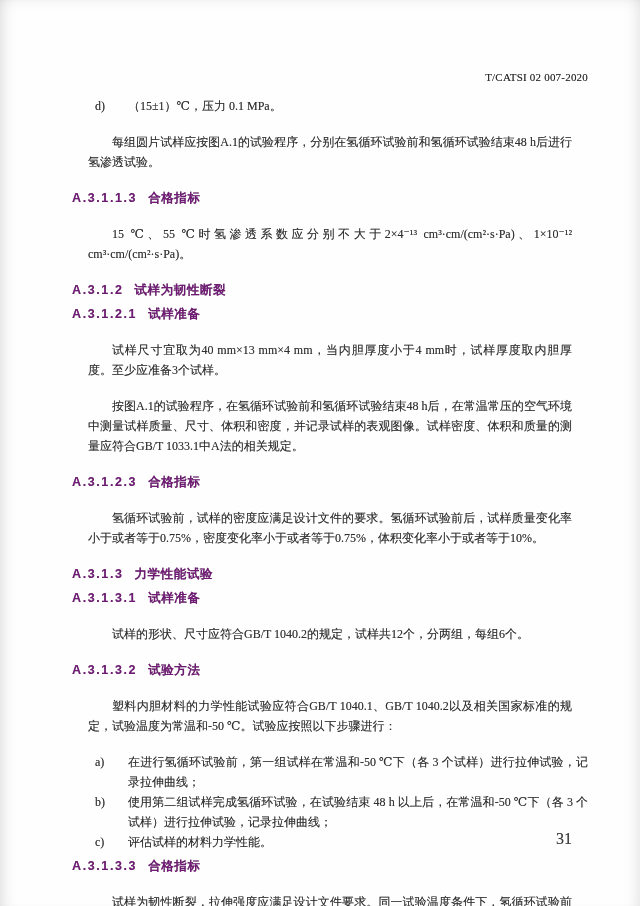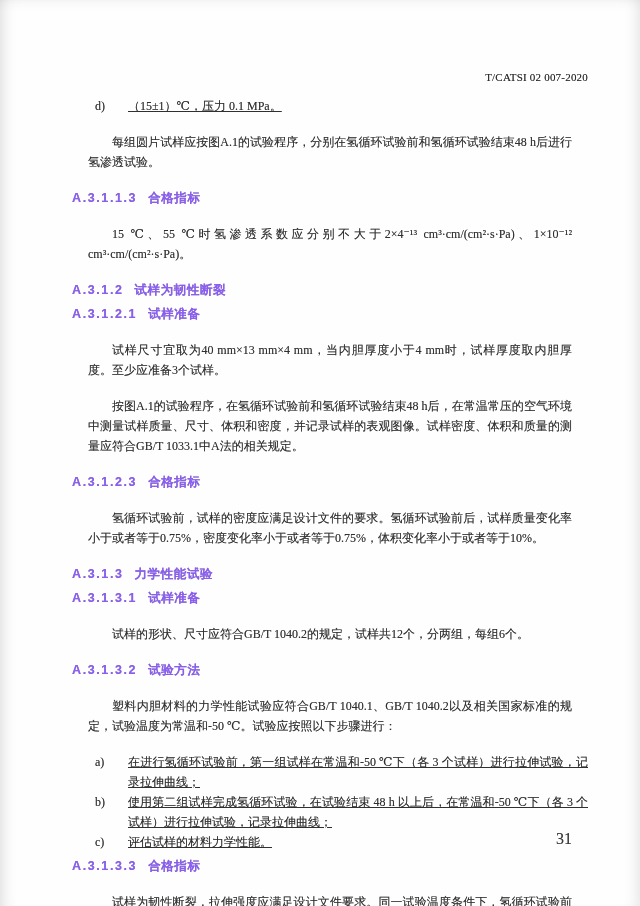--- a/index.html
+++ b/index.html
@@ -33,39 +33,38 @@
     margin: 16px;
     text-align: justify;
     text-indent: 2em;
   }
   .heading {
     font-family: "Liberation Sans", "DejaVu Sans", sans-serif;
     font-weight: bold;
     font-size: 12.5px;
     line-height: 20px;
     margin: 4px 0;
-    color: #8b5cf6;
+    color: #701a75;
     white-space: nowrap;
   }
   .heading .hnum { letter-spacing: 1.6px; }
   .heading .htitle { margin-left: 11px; letter-spacing: 0.6px; }
   .li {
     display: flex;
     font-size: 12px;
     line-height: 20px;
   }
   .li .marker {
     flex: 0 0 33px;
     margin-left: 23px;
     box-sizing: border-box;
   }
   .li .li-text {
     flex: 1 1 auto;
     text-align: justify;
-    text-decoration: underline;
   }
   .page-number {
     position: absolute;
     top: 830px;
     right: 68px;
     font-size: 16px;
     color: #3a3a3a;
   }
 </style>
 </head>

